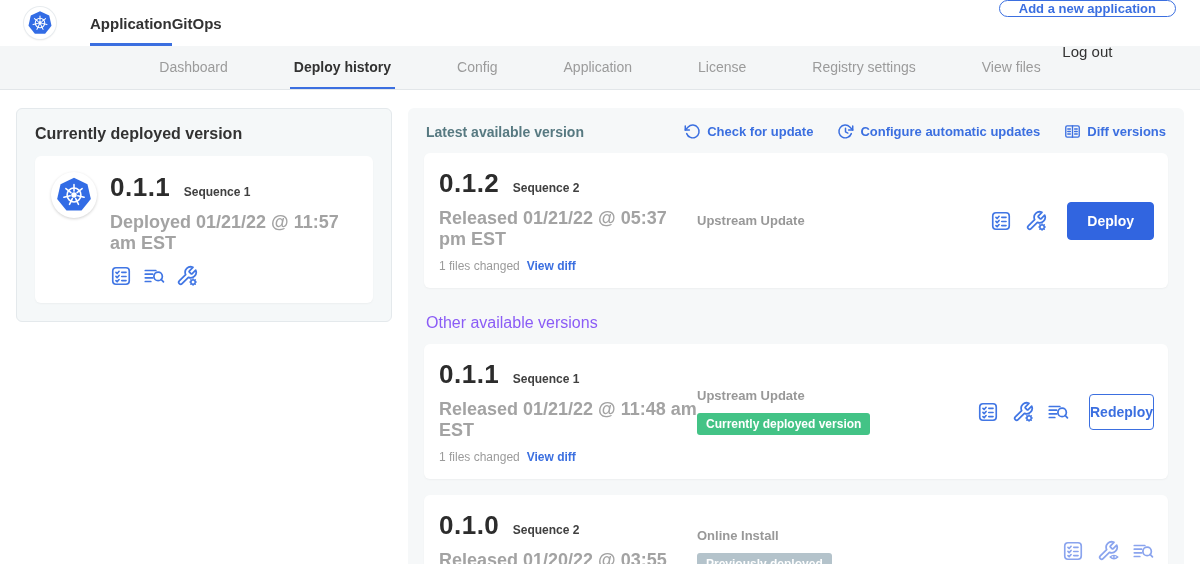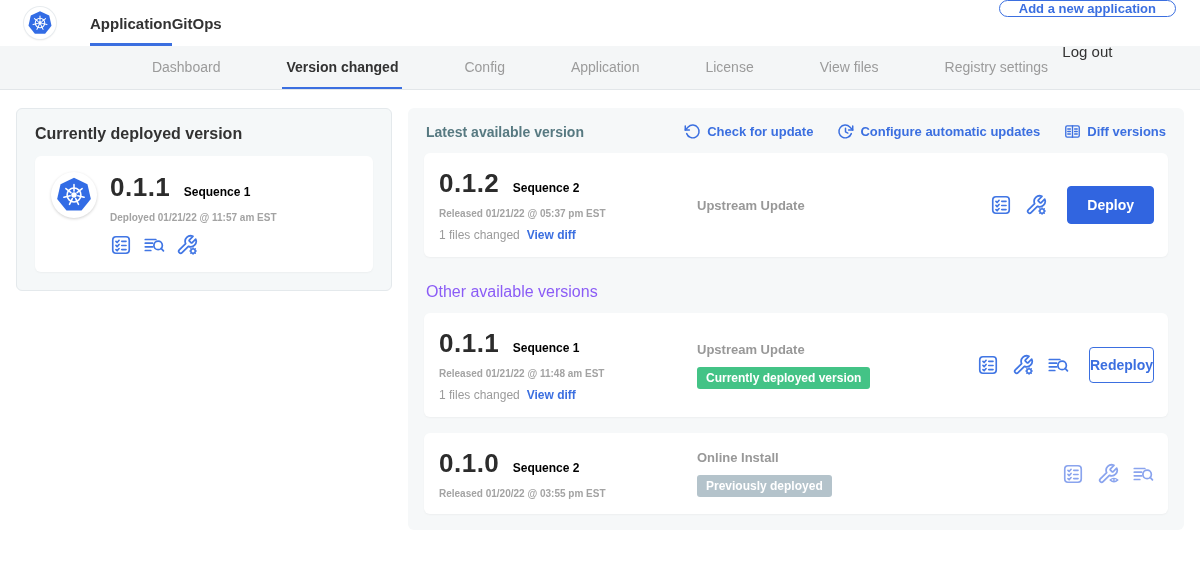--- a/index.html
+++ b/index.html
@@ -33,22 +33,22 @@
   .main { display:flex; align-items:flex-start; gap:16px; padding:18px 16px; }
 
   .deployed-card { width:376px; flex:none; background:#f5f8f9; border:1px solid #e4e9ec;
                    border-radius:6px; padding:16px 18px 18px; }
   .deployed-title { font-size:16px; font-weight:700; color:#323232; margin-bottom:13px; }
   .deployed-inner { background:#fff; border-radius:6px; padding:16px; display:flex; gap:13px;
                     box-shadow:0 1px 2px rgba(0,0,0,.04); }
   .k8s-44 { width:46px; height:46px; flex:none; border-radius:50%; background:#fff;
             box-shadow:0 1px 3px rgba(0,0,0,.18); display:flex; align-items:center; justify-content:center; }
   .vnum { font-size:26px; font-weight:700; color:#2c2c2c; letter-spacing:.5px; }
-  .vseq { font-size:12px; font-weight:600; color:#000000; margin-left:9px; }
-  .muted-line { font-size:10px; font-weight:600; color:#a3a3a3; }
+  .vseq { font-size:12px; font-weight:600; color:#404040; margin-left:9px; }
+  .muted-line { font-size:18px; font-weight:600; color:#a3a3a3; }
   .deployed-date { margin:9px 0 11px; }
   .icon-row { display:flex; align-items:center; gap:11px; }
   .act-icon { width:22px; height:22px; color:#4176e4; cursor:pointer; display:inline-flex; }
   .act-icon svg { width:100%; height:100%; }
 
   
   .versions-panel { flex:1; background:#f6f8f9; border-radius:6px; padding:13px 16px 16px; }
   .panel-head { display:flex; align-items:center; justify-content:space-between; margin:2px 2px 13px; }
   .panel-title { font-size:14px; font-weight:600; color:#577981; }
   .panel-actions { display:flex; align-items:center; gap:24px; }
@@ -168,26 +168,26 @@
     <div class="hdr-tab">GitOps</div>
   </div>
   <div class="hdr-right">
     <button class="pill-btn">Add a new application</button>
     <span class="logout">Log out</span>
   </div>
 </div>
 
 <div class="subnav">
   <div class="subnav-tab">Dashboard</div>
-  <div class="subnav-tab active">Version changed</div>
+  <div class="subnav-tab active">Deploy history</div>
   <div class="subnav-tab">Config</div>
   <div class="subnav-tab">Application</div>
   <div class="subnav-tab">License</div>
+  <div class="subnav-tab">Registry settings</div>
   <div class="subnav-tab">View files</div>
-  <div class="subnav-tab">Registry settings</div>
 </div>
 
 <div class="main">
 
   <div class="deployed-card">
     <div class="deployed-title">Currently deployed version</div>
     <div class="deployed-inner">
       <span class="k8s-44">
         <svg width="38" height="38">
             <use href="#i-k8s"></use>

